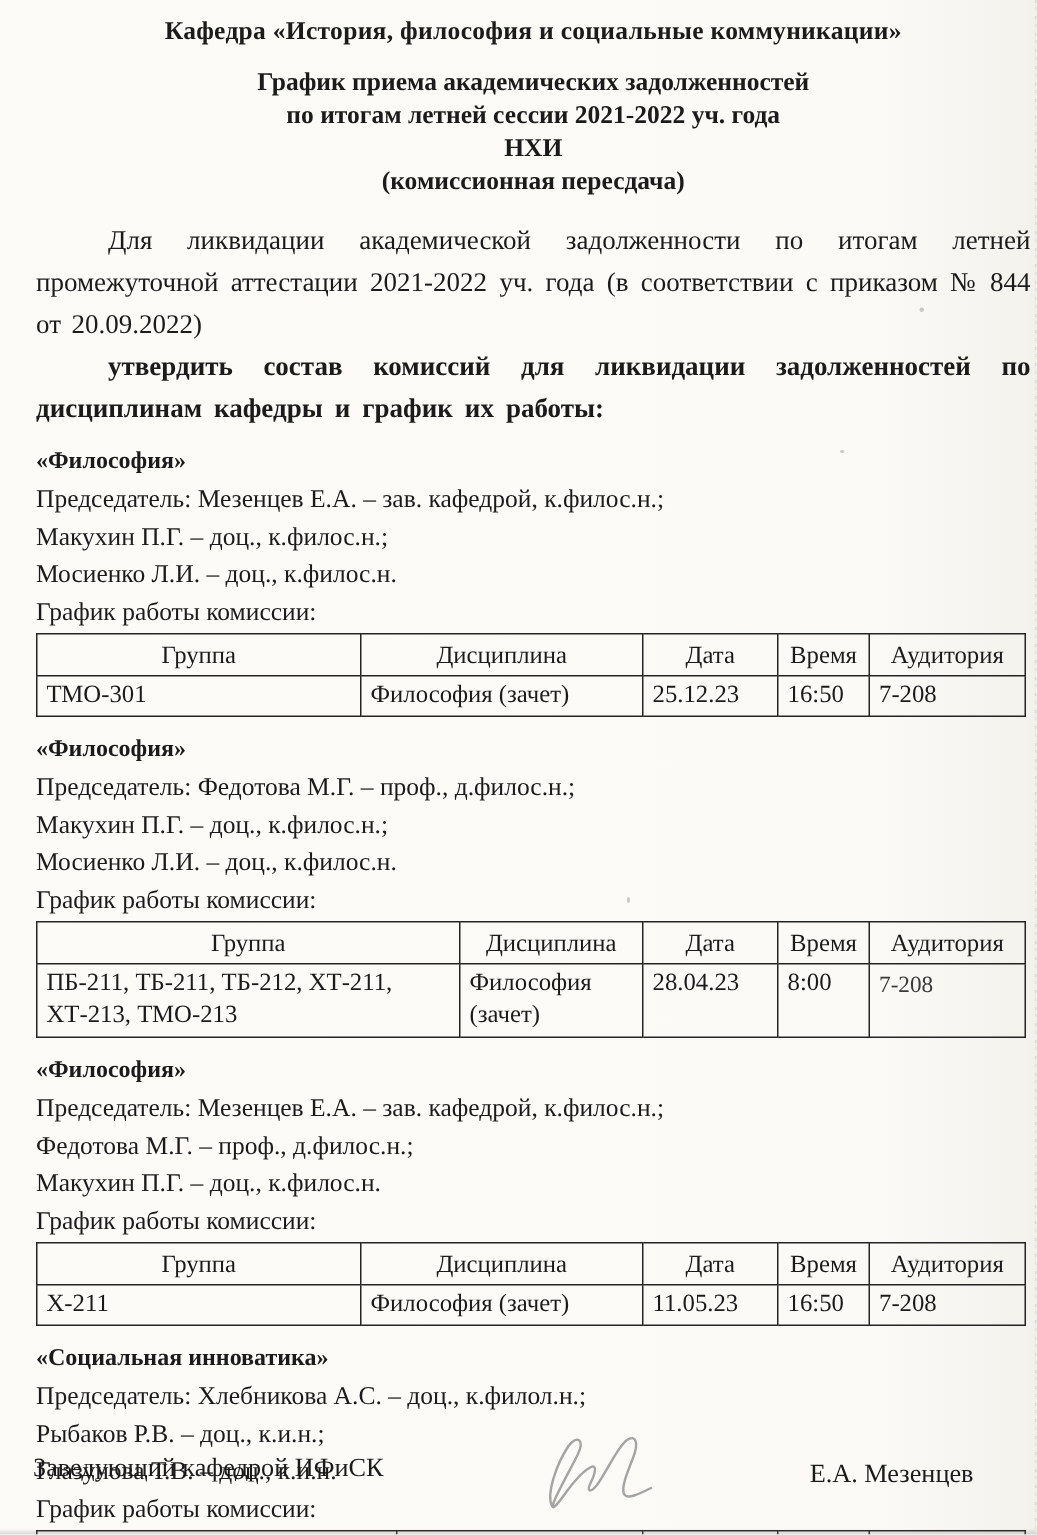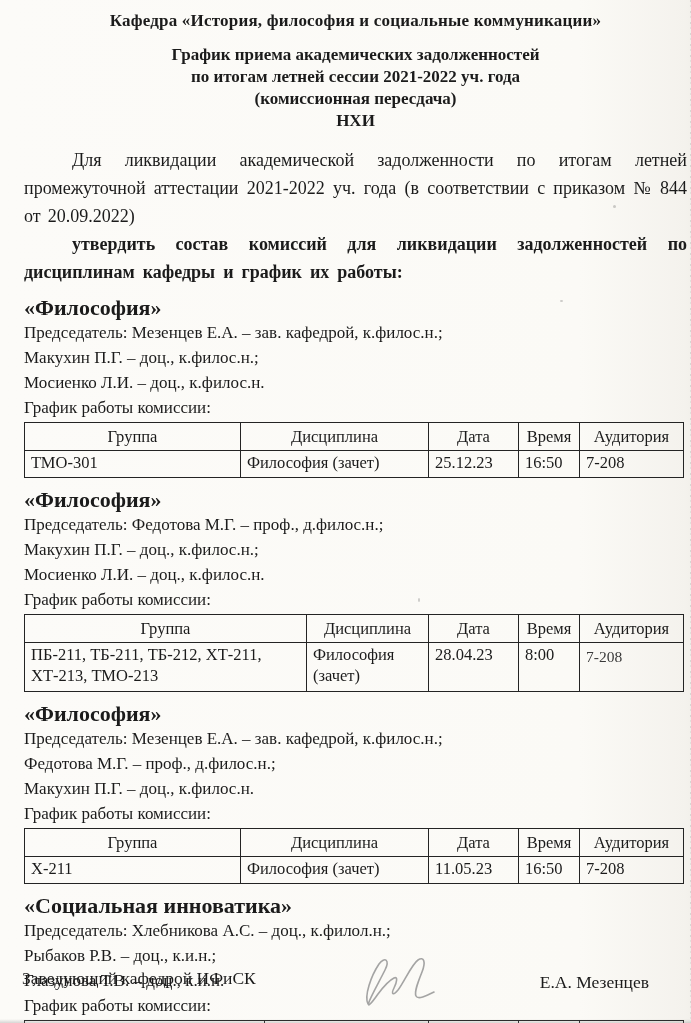--- a/index.html
+++ b/index.html
@@ -32,21 +32,21 @@
   
   .para {
     font-size: 18px; line-height: 28px; text-align: justify;
     text-indent: 48px; margin: 14px 0 0 0; word-spacing: 2.5px;
   }
   .para.bold { font-weight: bold; margin-top: 0; word-spacing: 3.5px; }
 
   
   .section { margin-top: 9px; }
   .section:first-of-type { margin-top: 16px; }
-  .section-heading { font-weight: bold; font-size: 22px; line-height: 25px; margin: 0; }
+  .section-heading { font-weight: bold; font-size: 16px; line-height: 25px; margin: 0; }
   .member-line, .schedule-label { font-size: 17px; line-height: 25px; margin: 0; }
 
   
   table.sched {
     border-collapse: collapse; width: 660px; margin-top: 2px;
     table-layout: fixed; font-size: 16.5px;
   }
   table.sched th, table.sched td {
     border: 1.6px solid #242424; padding: 1px 6px; line-height: 21px;
     overflow: hidden;
@@ -108,22 +108,22 @@
 <body>
 
 <div class="page">
   <div class="doc">
 
     <p class="dept-title">Кафедра «История, философия и социальные коммуникации»</p>
 
     <div class="main-title">
       <div>График приема академических задолженностей</div>
       <div>по итогам летней сессии 2021-2022 уч. года</div>
+      <div>НХИ</div>
       <div>(комиссионная пересдача)</div>
-      <div>НХИ</div>
     </div>
 
     <p class="para">Для ликвидации академической задолженности по итогам летней промежуточной аттестации 2021-2022 уч. года (в соответствии с приказом № 844 от 20.09.2022)</p>
     <p class="para bold">утвердить состав комиссий для ликвидации задолженностей по дисциплинам кафедры и график их работы:</p>
 
     <div class="section">
       <p class="section-heading">«Философия»</p>
       <p class="member-line">Председатель: Мезенцев Е.А. – зав. кафедрой, к.филос.н.;</p>
       <p class="member-line">Макухин П.Г. – доц., к.филос.н.;</p>
       <p class="member-line">Мосиенко Л.И. – доц., к.филос.н.</p>

